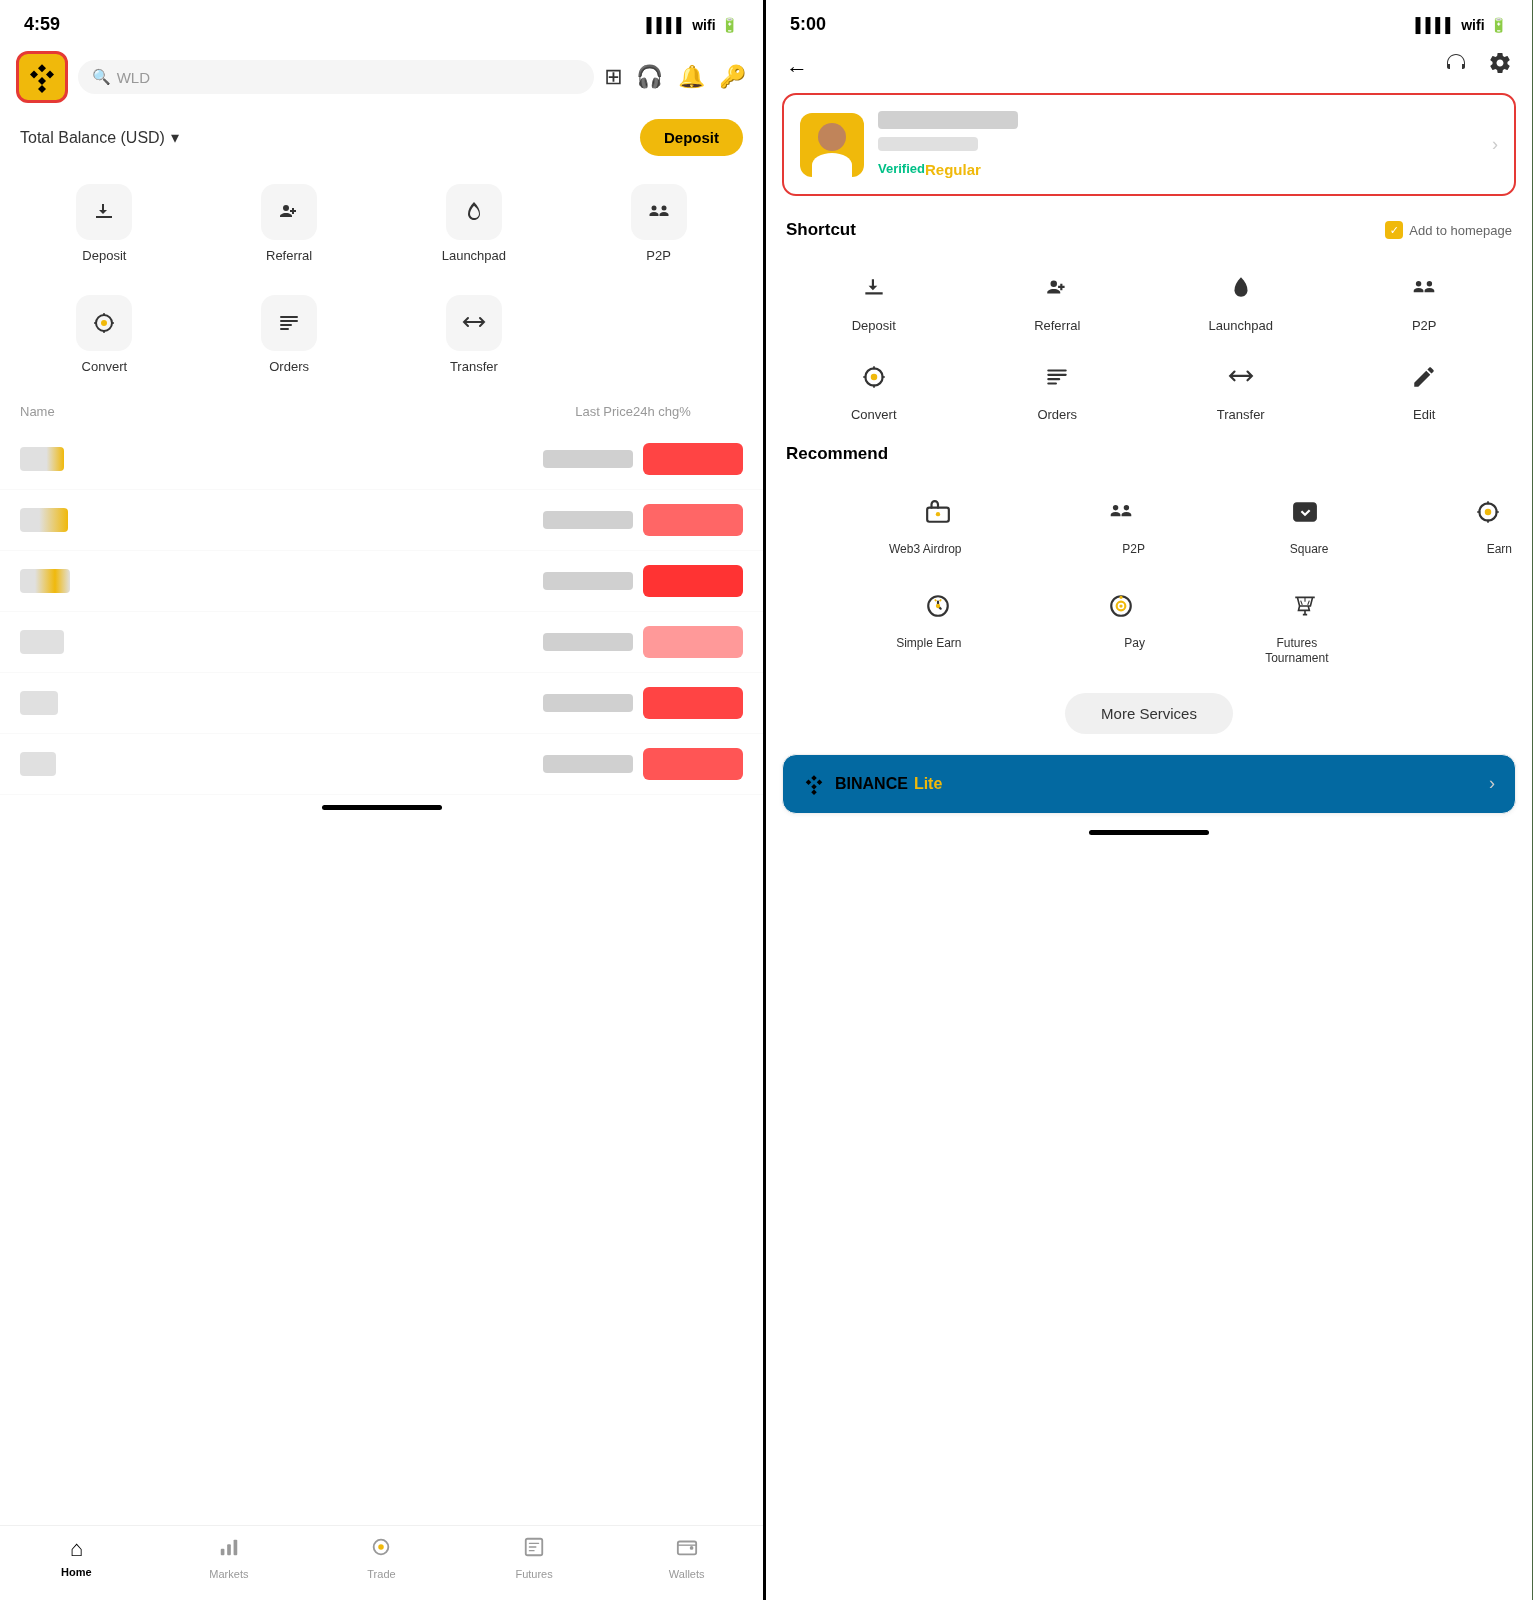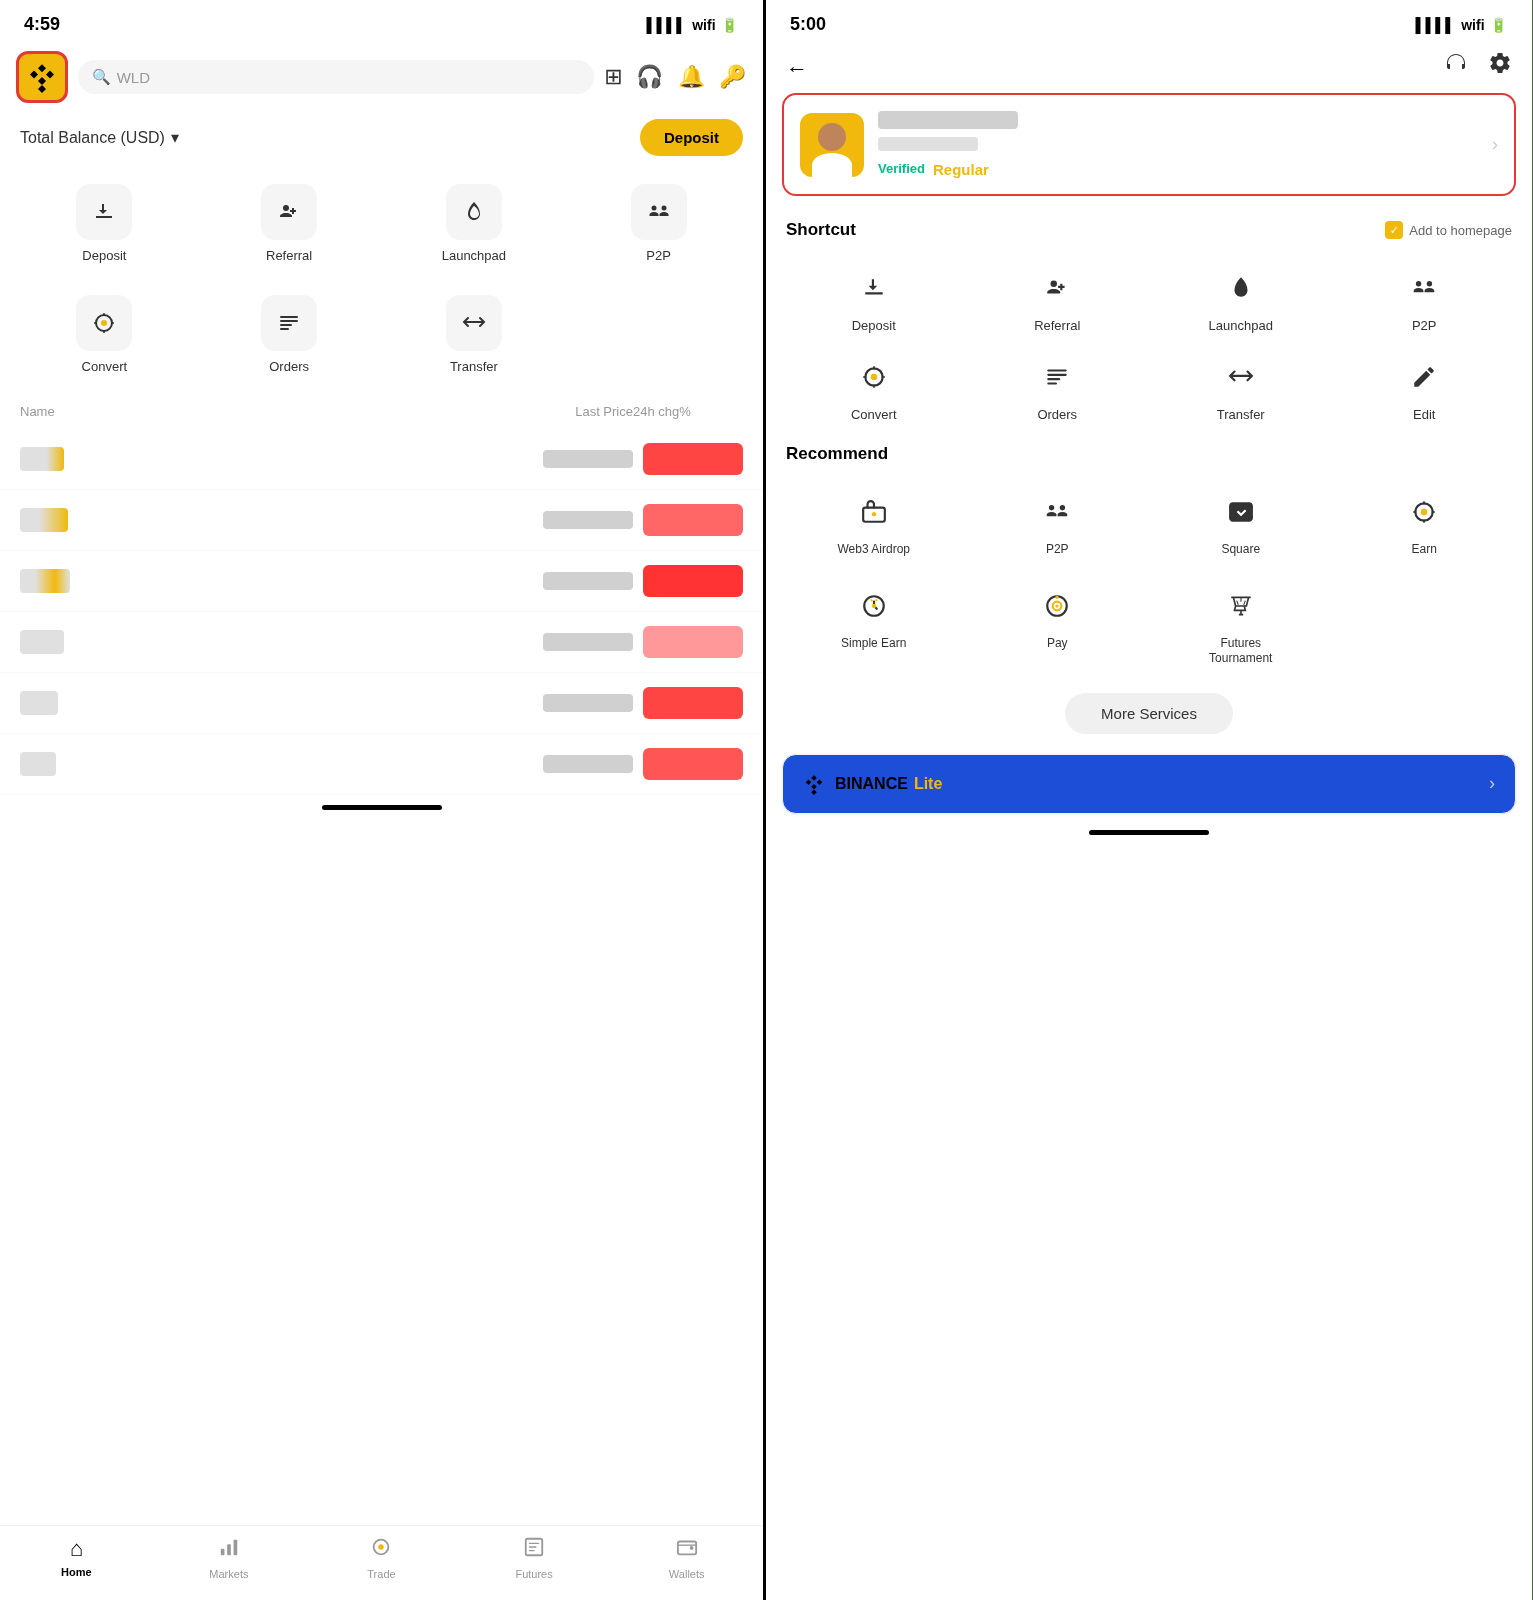--- a/index.html
+++ b/index.html
@@ -234,21 +234,21 @@
       background: #d0d0d0;
       border-radius: 4px;
       margin-bottom: 8px;
     }
     .profile-name-blur2 {
       width: 100px; height: 14px;
       background: #e0e0e0;
       border-radius: 4px;
       margin-bottom: 10px;
     }
-    .profile-badges { display: flex; gap: 8px; }
+    .profile-badges { display: flex; }
     .badge-verified { color: #00c087; font-size: 13px; font-weight: 600; }
     .badge-regular { color: #F0B90B; font-size: 15px; font-weight: 700; }
     .chevron-right { font-size: 18px; color: #ccc; }
 
     .section-header {
       display: flex;
       align-items: center;
       justify-content: space-between;
       padding: 4px 20px 14px;
     }
@@ -289,21 +289,21 @@
     .grid-label { font-size: 13px; color: #333; text-align: center; }
     .recommend-grid {
       display: grid;
       grid-template-columns: repeat(4, 1fr);
       padding: 0 16px;
       margin-bottom: 4px;
     }
     .recommend-item {
       display: flex;
       flex-direction: column;
-      align-items: center;
+      align-items: flex-end;
       gap: 6px;
       padding: 10px 4px;
       cursor: pointer;
     }
     .rec-icon {
       width: 48px; height: 48px;
       display: flex; align-items: center; justify-content: center;
       font-size: 22px;
       color: #333;
     }
@@ -319,21 +319,21 @@
       border-radius: 22px;
       padding: 12px 36px;
       font-size: 15px;
       font-weight: 500;
       color: #333;
       cursor: pointer;
     }
 
     .binance-lite-banner {
       margin: 20px 16px 16px;
-      background: #1d4ed8;
+      background: #0369a1;
       border: 1px solid #f0f0f0;
       border-radius: 14px;
       padding: 18px 20px;
       display: flex;
       align-items: center;
       justify-content: space-between;
       box-shadow: 0 1px 4px rgba(0,0,0,0.06);
       cursor: pointer;
     }
     .binance-lite-left { display: flex; align-items: center; gap: 10px; }

